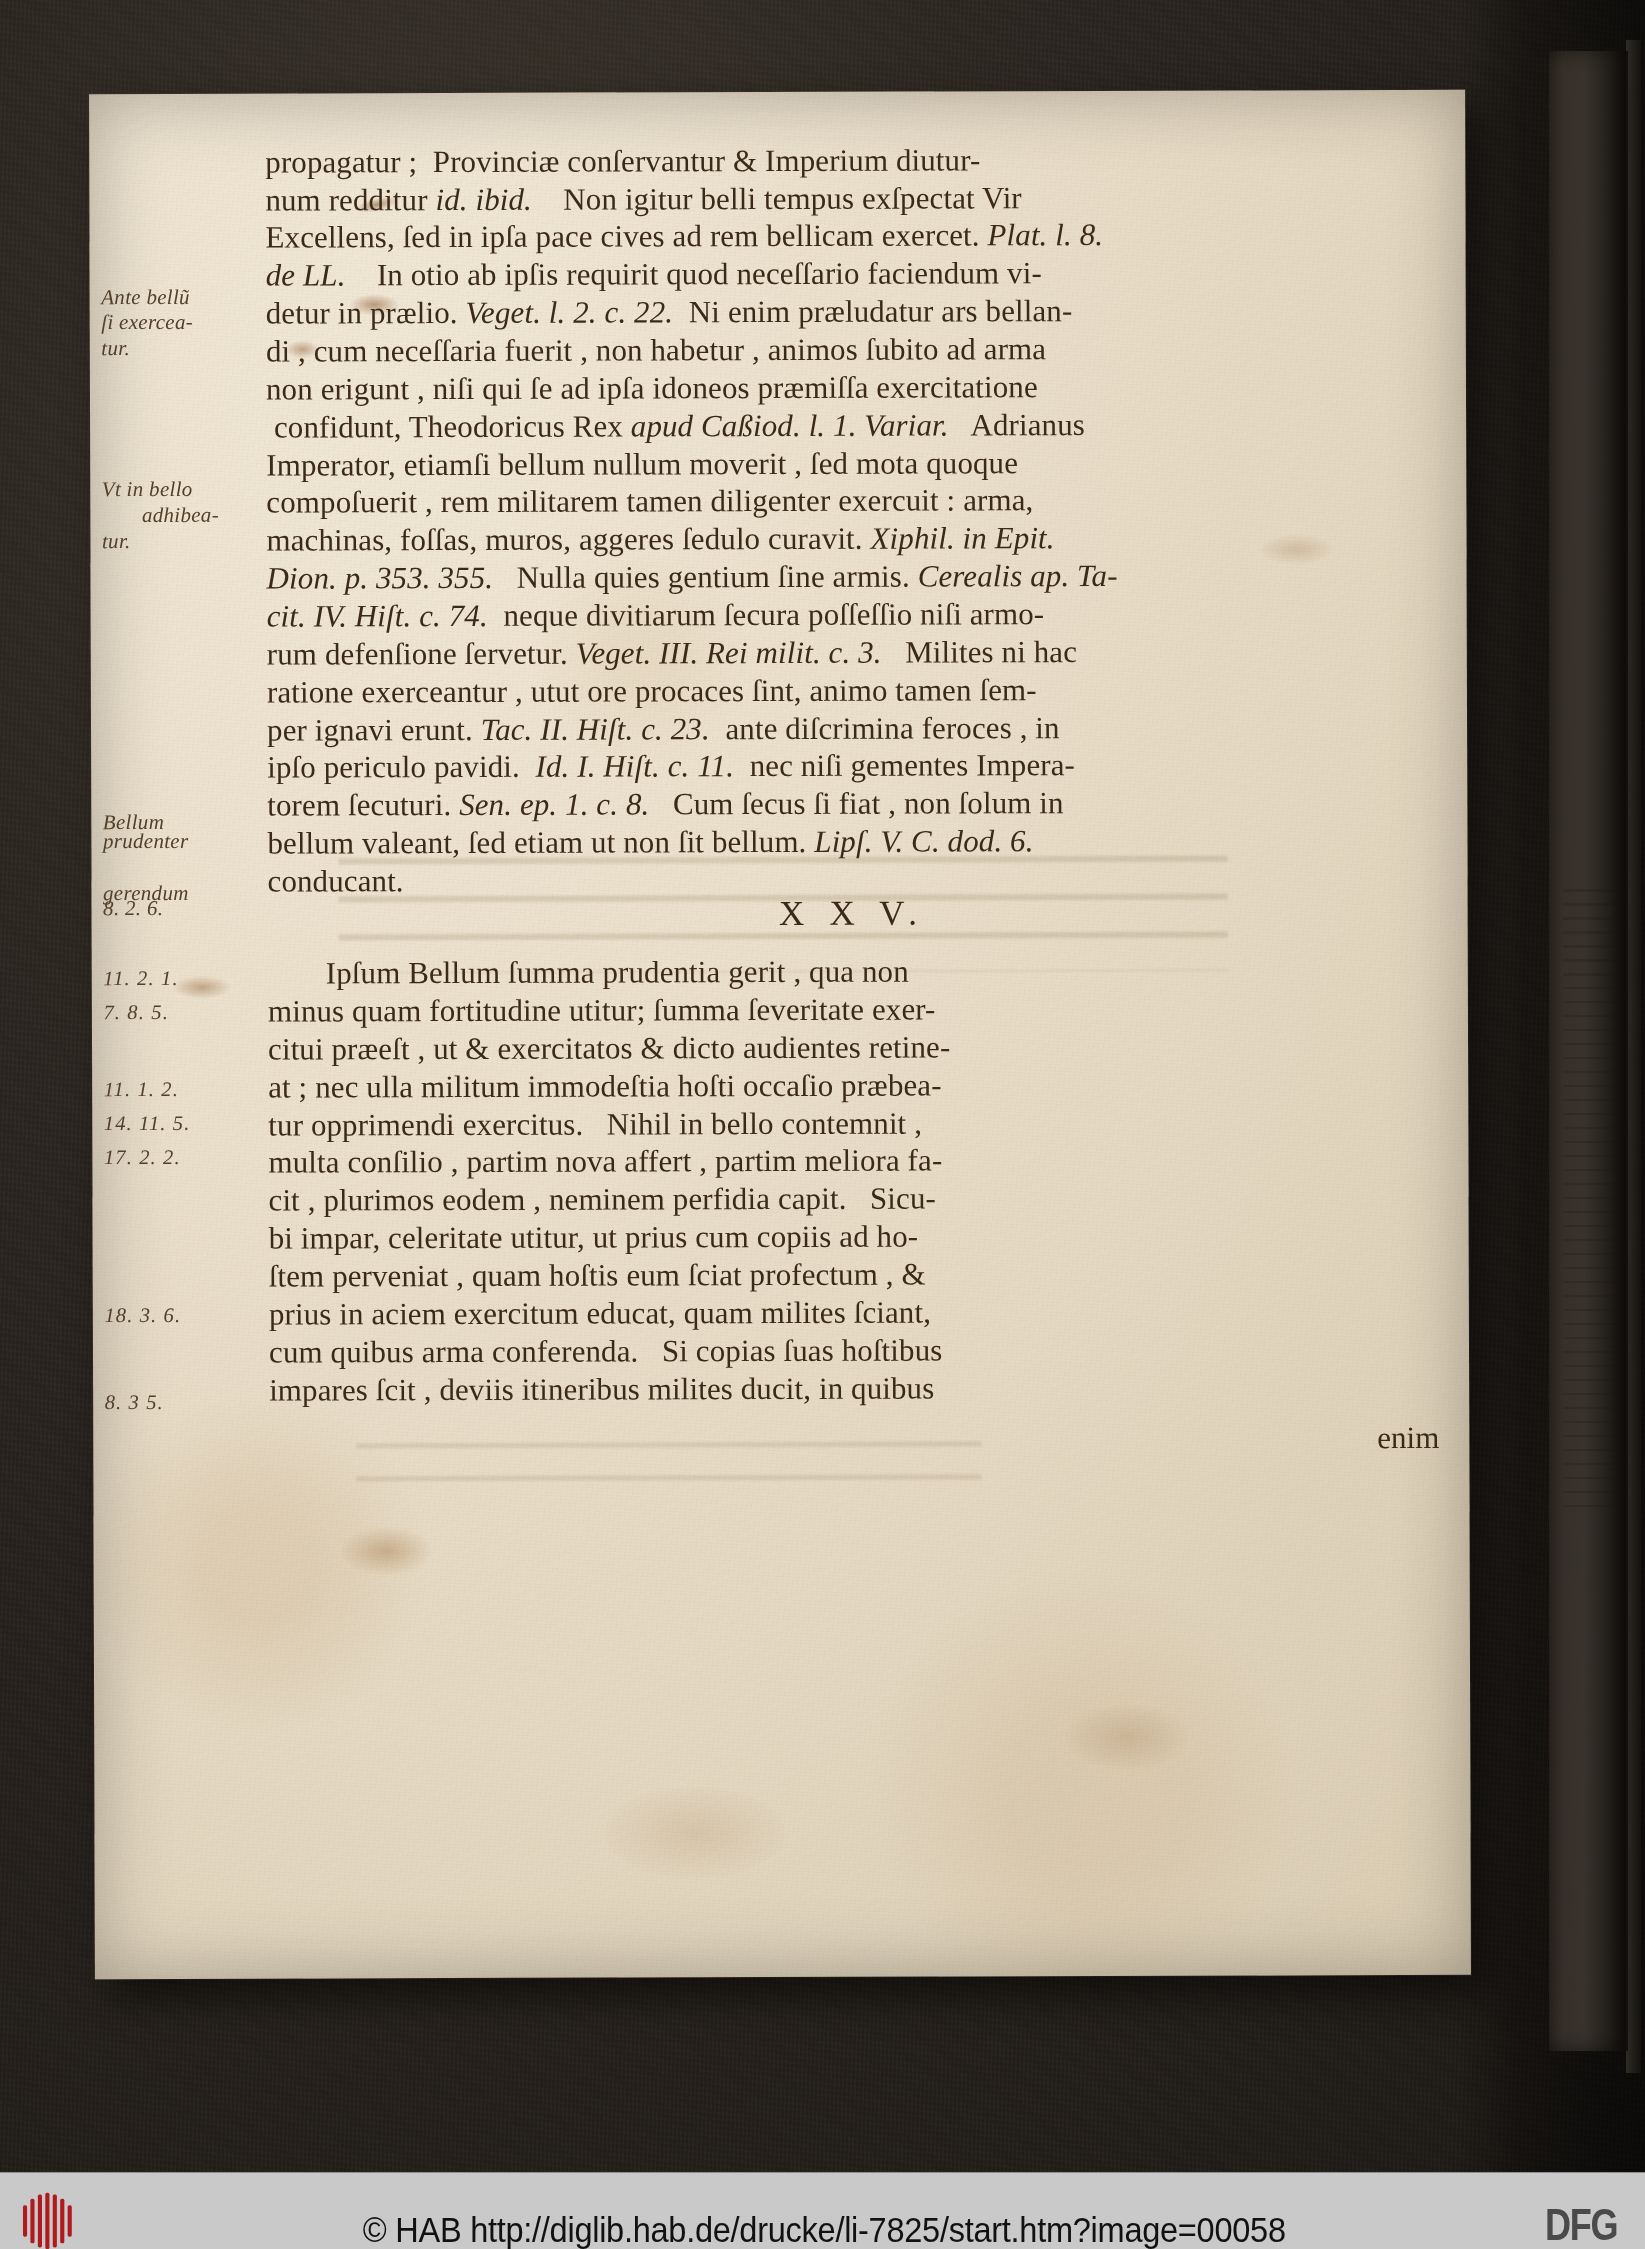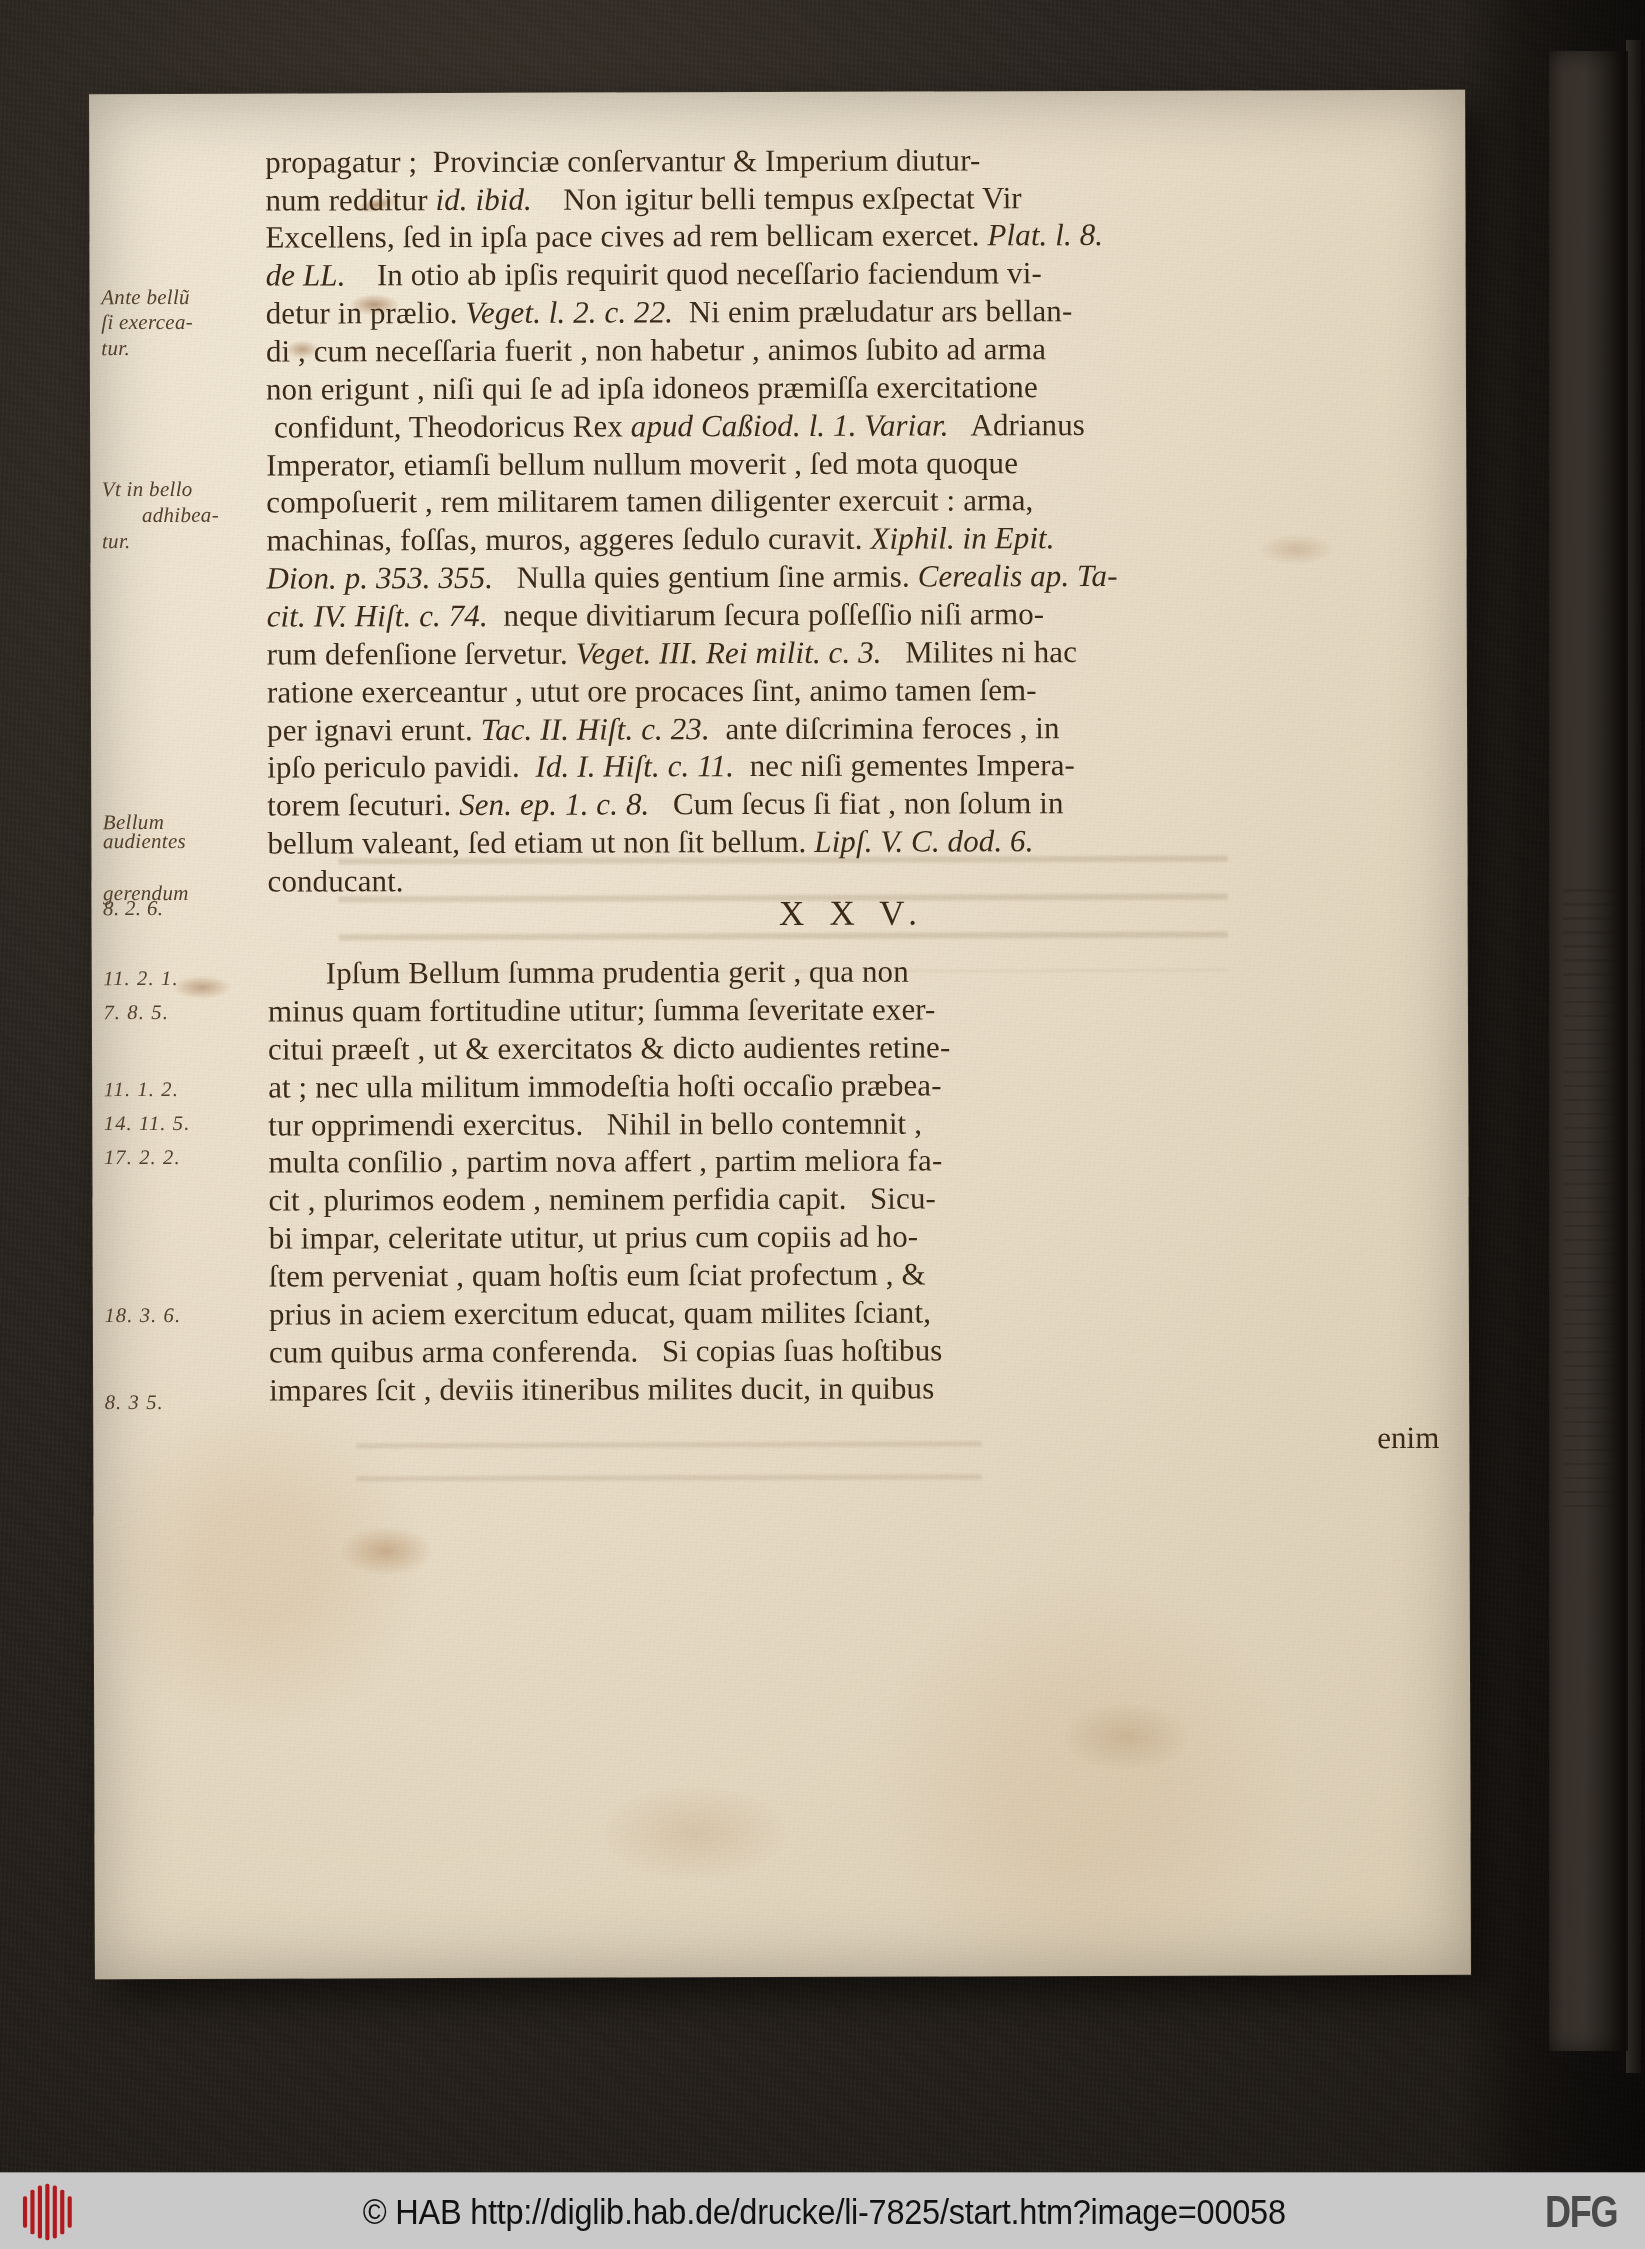--- a/index.html
+++ b/index.html
@@ -151,21 +151,21 @@
     position:absolute;
     right:30px;
     font-size:31px;
     color:#3b2a18;
   }
 
   
   .footer{
     position:absolute; left:0; bottom:0; width:1646px; height:77px;
     background:#c9c9c9;
-    display:flex; align-items:center;
+    display:flex; align-items:flex-end;
     border-top:0.8px solid #8e8e8e;
   }
   .hab-logo{
     width:97px; height:59px; margin-left:15px;
     display:flex; align-items:center; justify-content:center;
   }
   .hab-logo svg{ display:block; }
   .footer-url{
     flex:1;
     text-align:center;
@@ -212,21 +212,21 @@
   <div class="type-area">
 
     <div class="margin-col" id="marginalia-column">
         <div class="marginal" style="top: 191px;">Ante bellũ</div>
         <div class="marginal" style="top: 216px;">ſi exercea-</div>
         <div class="marginal" style="top: 242px;">tur.</div>
         <div class="marginal" style="top: 383px;">Vt in bello</div>
         <div class="marginal" style="top: 409px; margin-left: 40px;">adhibea-</div>
         <div class="marginal" style="top: 435px;">tur.</div>
         <div class="marginal" style="top: 716px;">Bellum</div>
-        <div class="marginal" style="top: 735px;">audientes</div>
+        <div class="marginal" style="top: 735px;">prudenter</div>
         <div class="marginal" style="top: 787px;">gerendum</div>
         <div class="marginal" style="top: 802px;">8. 2. 6.</div>
         <div class="marginal num" style="top: 868px;">11. 2. 1.</div>
         <div class="marginal num" style="top: 902px;">7. 8. 5.</div>
         <div class="marginal num" style="top: 979px;">11. 1. 2.</div>
         <div class="marginal num" style="top: 1013px;">14. 11. 5.</div>
         <div class="marginal num" style="top: 1047px;">17. 2. 2.</div>
         <div class="marginal num" style="top: 1205px;">18. 3. 6.</div>
         <div class="marginal num" style="top: 1292px;">8. 3 5.</div>
       </div>

